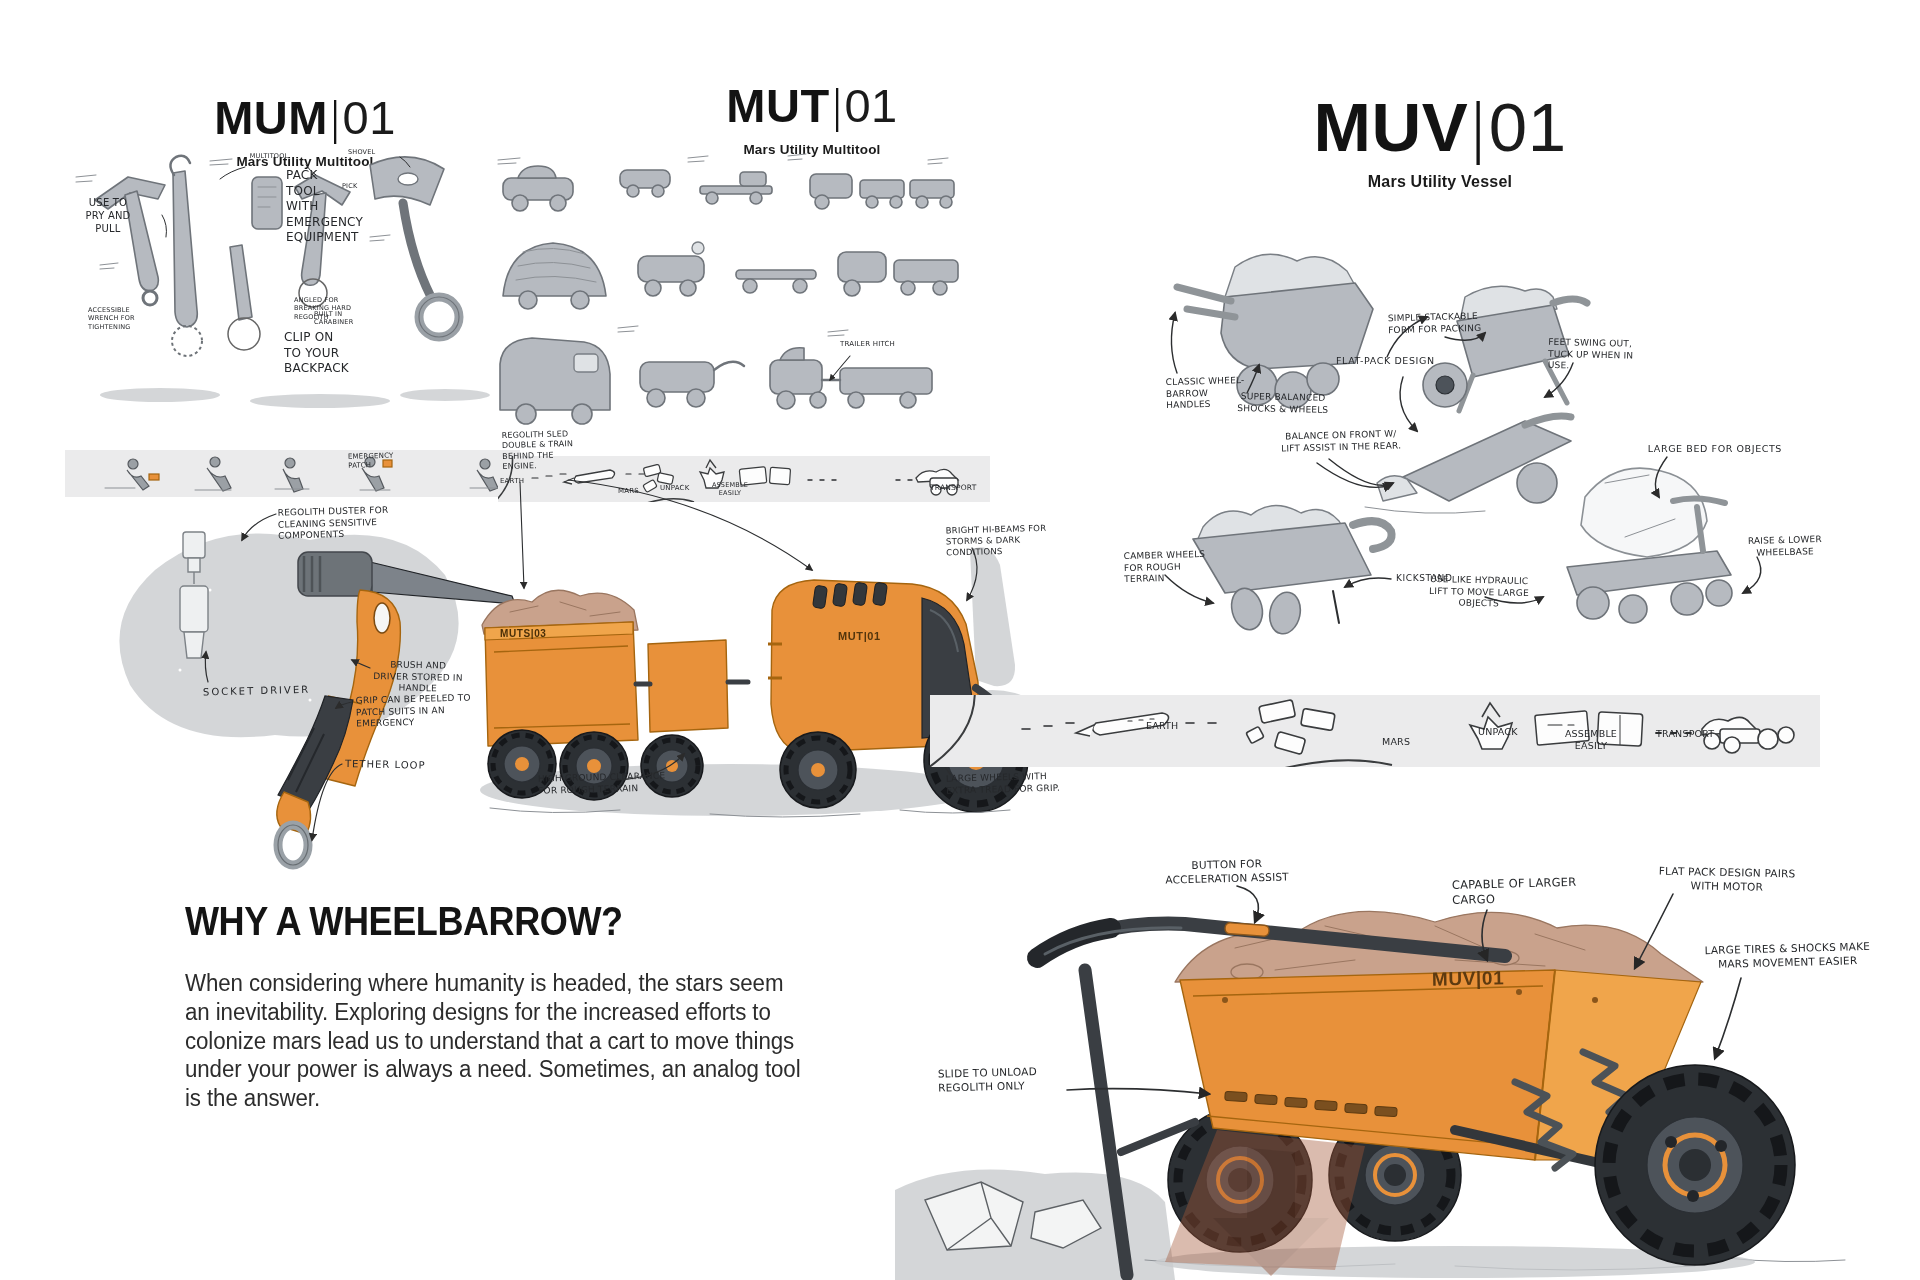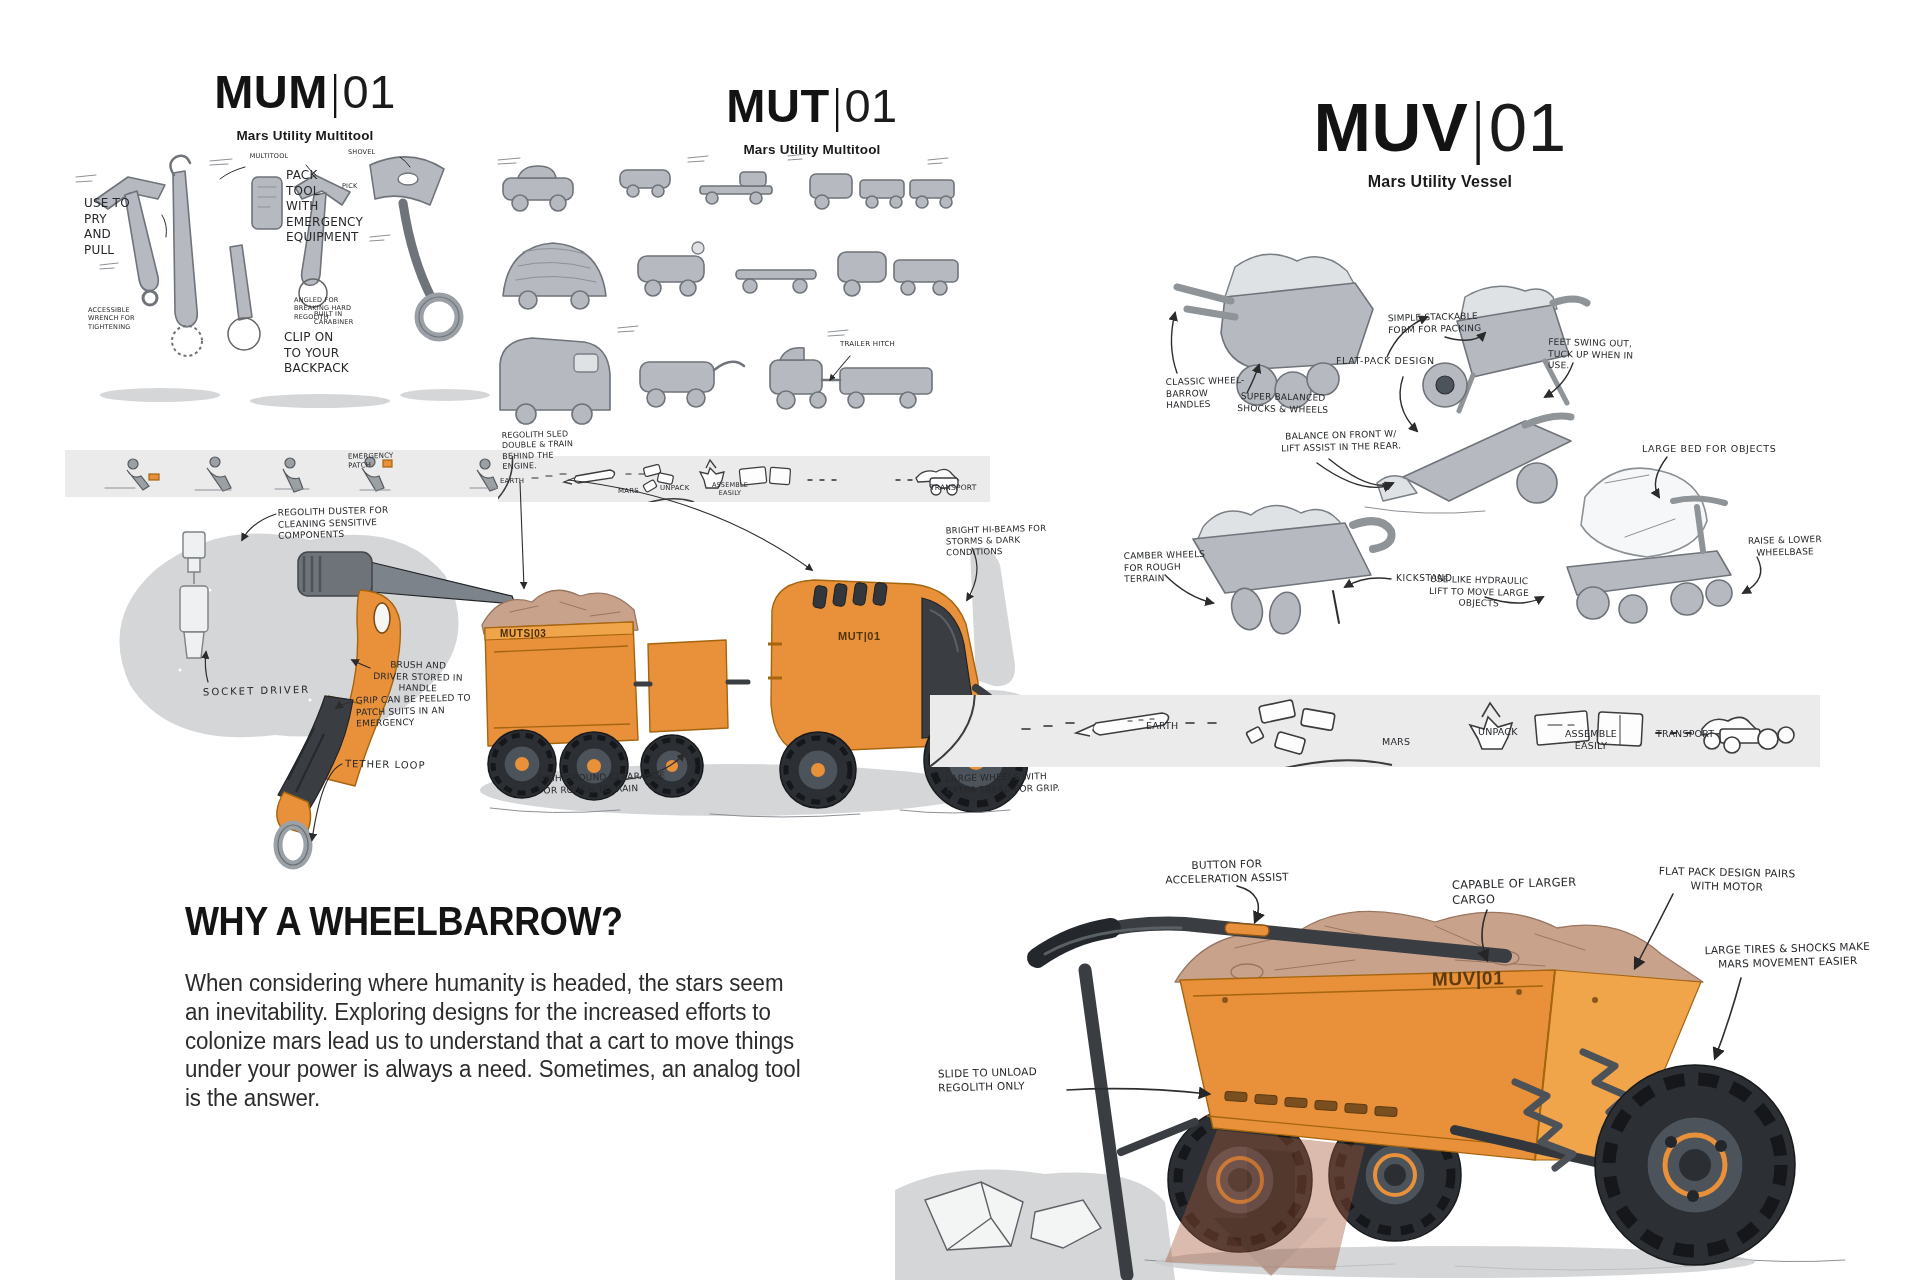--- a/index.html
+++ b/index.html
@@ -36,21 +36,21 @@
   .rim{fill:#4d535a;stroke:#2b2f34;stroke-width:1.2;}
   .squig{fill:none;stroke:#8d9196;stroke-width:1;stroke-linecap:round;}
   .blob{fill:#c9ccce;stroke:none;opacity:.8;}
   .band{background:#ebebec;}
 </style>
 </head>
 <body>
 
 <div id="canvas">
 
-  <div class="abs" style="left:145px;top:64px;width:320px;">
+  <div class="abs" style="left:145px;top:90px;width:320px;">
     <div class="title" style="font-size:47px;"><span>MUM</span><span class="bar">|</span><span class="num">01</span></div>
     <div class="subtitle" style="font-size:13.5px;margin-top:9px;">Mars Utility Multitool</div>
   </div>
 
   <div class="abs" style="left:652px;top:78px;width:320px;">
     <div class="title" style="font-size:47px;"><span>MUT</span><span class="bar">|</span><span class="num">01</span></div>
     <div class="subtitle" style="font-size:13.5px;margin-top:9px;">Mars Utility Multitool</div>
   </div>
 
   <div class="abs" style="left:1240px;top:88px;width:400px;">
@@ -550,21 +550,21 @@
     <path class="ink" style="stroke-width:1.6" marker-end="url(#a5)" d="M592 80 Q582 106 592 130"></path>
     <path class="ink" style="stroke-width:1.6" marker-end="url(#a5)" d="M778 64 Q760 100 740 138"></path>
     <path class="ink" style="stroke-width:1.6" marker-end="url(#a5)" d="M846 148 Q834 192 820 228"></path>
     <path class="ink" style="stroke-width:1.6" marker-end="url(#a5)" d="M172 260 Q240 256 314 264"></path>
   </svg>
 
   <div class="ann c" style="left:243px;top:152px;width:52px;font-size:6.5px;">MULTITOOL</div>
   <div class="ann" style="left:286px;top:168px;width:64px;font-size:12px;">PACK TOOL WITH EMERGENCY EQUIPMENT</div>
   <div class="ann" style="left:348px;top:148px;width:42px;font-size:6.5px;">SHOVEL</div>
   <div class="ann" style="left:342px;top:182px;width:32px;font-size:6.5px;">PICK</div>
-  <div class="ann" style="left:84px;top:196px;width:48px;font-size:12px;">USE TO PRY AND PULL</div>
+  <div class="ann" style="left:84px;top:196px;width:48px;font-size:10px;text-align:center;">USE TO PRY AND PULL</div>
   <div class="ann" style="left:248px;top:296px;width:64px;font-size:6.5px;margin-left:46px;">ANGLED FOR BREAKING HARD REGOLITH</div>
   <div class="ann" style="left:314px;top:310px;width:56px;font-size:6.5px;">BUILT IN CARABINER</div>
   <div class="ann" style="left:88px;top:306px;width:62px;font-size:6.5px;">ACCESSIBLE WRENCH FOR TIGHTENING</div>
   <div class="ann" style="left:284px;top:330px;width:64px;font-size:12px;">CLIP ON TO YOUR BACKPACK</div>
   <div class="ann r-1" style="left:348px;top:452px;width:62px;font-size:7px;">EMERGENCY PATCH</div>
 
   <div class="ann r-1" style="left:278px;top:506px;width:128px;">REGOLITH DUSTER FOR CLEANING SENSITIVE COMPONENTS</div>
   <div class="ann r-1" style="left:203px;top:684px;width:120px;font-size:10px;letter-spacing:2px;">SOCKET DRIVER</div>
   <div class="ann c r1" style="left:372px;top:660px;width:92px;">BRUSH AND DRIVER STORED IN HANDLE</div>
   <div class="ann r-1" style="left:356px;top:694px;width:115px;">GRIP CAN BE PEELED TO PATCH SUITS IN AN EMERGENCY</div>
@@ -583,21 +583,21 @@
   <div class="ann" style="left:660px;top:484px;width:42px;font-size:7px;">UNPACK</div>
   <div class="ann c" style="left:704px;top:481px;width:52px;font-size:6.5px;">ASSEMBLE EASILY</div>
   <div class="ann" style="left:930px;top:483px;width:56px;font-size:7.5px;">TRANSPORT</div>
 
   <div class="ann r-1" style="left:1166px;top:376px;width:82px;">CLASSIC WHEEL-BARROW HANDLES</div>
   <div class="ann c r1" style="left:1224px;top:392px;width:118px;">SUPER BALANCED SHOCKS &amp; WHEELS</div>
   <div class="ann" style="left:1336px;top:355px;width:120px;font-size:9.5px;letter-spacing:.6px;">FLAT-PACK DESIGN</div>
   <div class="ann r-1" style="left:1388px;top:312px;width:94px;">SIMPLE STACKABLE FORM FOR PACKING</div>
   <div class="ann r1" style="left:1548px;top:338px;width:108px;">FEET SWING OUT, TUCK UP WHEN IN USE.</div>
   <div class="ann c r-1" style="left:1278px;top:430px;width:126px;">BALANCE ON FRONT W/ LIFT ASSIST IN THE REAR.</div>
-  <div class="ann" style="left:1642px;top:443px;width:140px;font-size:9.5px;letter-spacing:.6px;">LARGE BED FOR OBJECTS</div>
+  <div class="ann" style="left:1642px;top:443px;width:140px;font-size:9.5px;letter-spacing:.6px;text-align:right;">LARGE BED FOR OBJECTS</div>
   <div class="ann r-1" style="left:1124px;top:550px;width:84px;">CAMBER WHEELS FOR ROUGH TERRAIN</div>
   <div class="ann" style="left:1396px;top:573px;width:72px;letter-spacing:.6px;">KICKSTAND</div>
   <div class="ann c r1" style="left:1428px;top:575px;width:102px;">USE LIKE HYDRAULIC LIFT TO MOVE LARGE OBJECTS</div>
   <div class="ann c r-1" style="left:1726px;top:535px;width:118px;">RAISE &amp; LOWER WHEELBASE</div>
 
   <div class="ann" style="left:1146px;top:720px;width:50px;font-size:9.5px;">EARTH</div>
   <div class="ann" style="left:1382px;top:736px;width:46px;font-size:9.5px;">MARS</div>
   <div class="ann" style="left:1478px;top:726px;width:56px;font-size:9.5px;">UNPACK</div>
   <div class="ann c" style="left:1552px;top:728px;width:78px;font-size:9.5px;">ASSEMBLE EASILY</div>
   <div class="ann" style="left:1656px;top:728px;width:84px;font-size:9.5px;">TRANSPORT</div>

